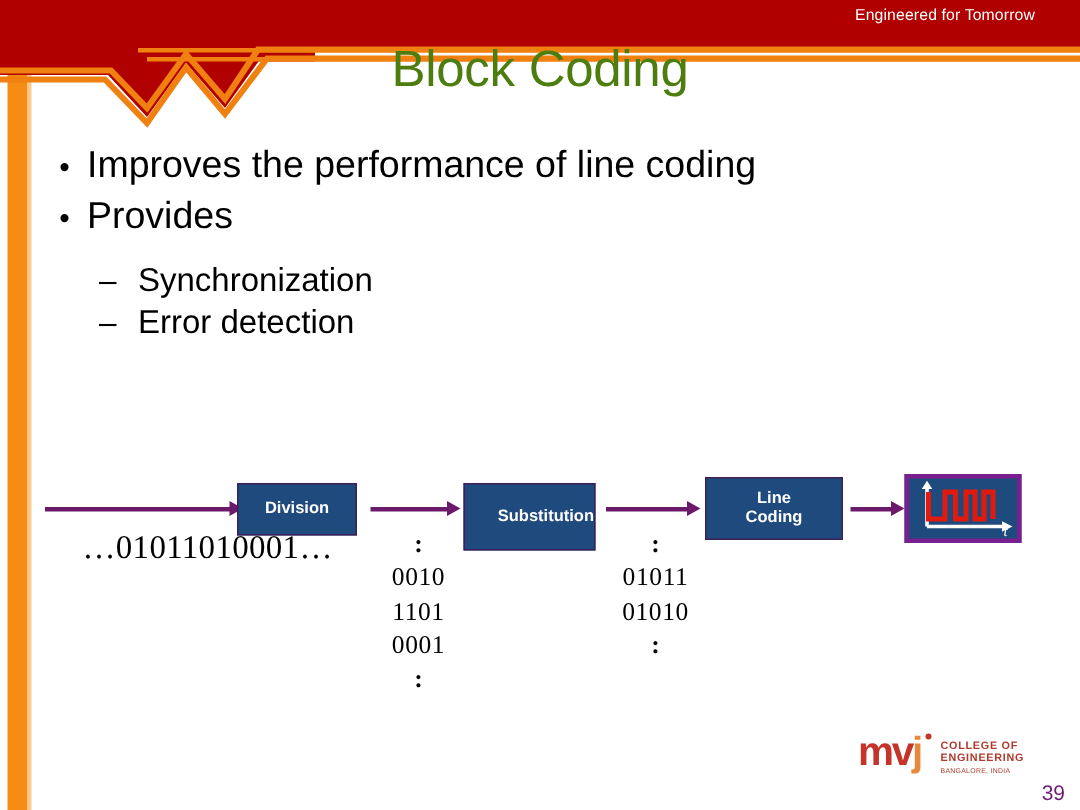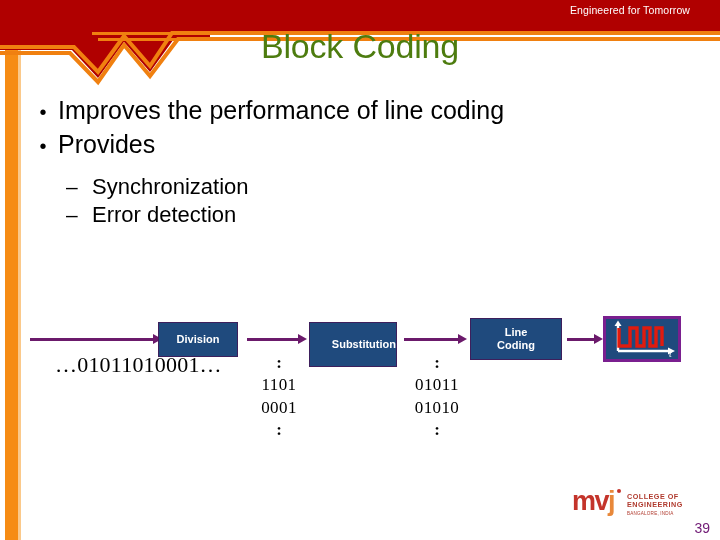--- a/index.html
+++ b/index.html
@@ -317,20 +317,21 @@
   <div class="proc-box" style="left:470px; top:18px; width:92px; height:42px; flex-direction:column;">
     <span>Line</span>
     <span>Coding</span>
   </div>
 
   <div class="arrow-line" style="left:567px; top:38px; width:28px;"></div>
   <div class="arrow-head" style="left:594px; top:34px;"></div>
 
   <div class="bit-col" style="left:238px; top:52px; width:82px;">
     <div class="sep">:</div>
+    <div>0010</div>
     <div>1101</div>
     <div>0001</div>
     <div class="sep">:</div>
   </div>
 
   <div class="bit-col" style="left:396px; top:52px; width:82px;">
     <div class="sep">:</div>
     <div>01011</div>
     <div>01010</div>
     <div class="sep">:</div>

